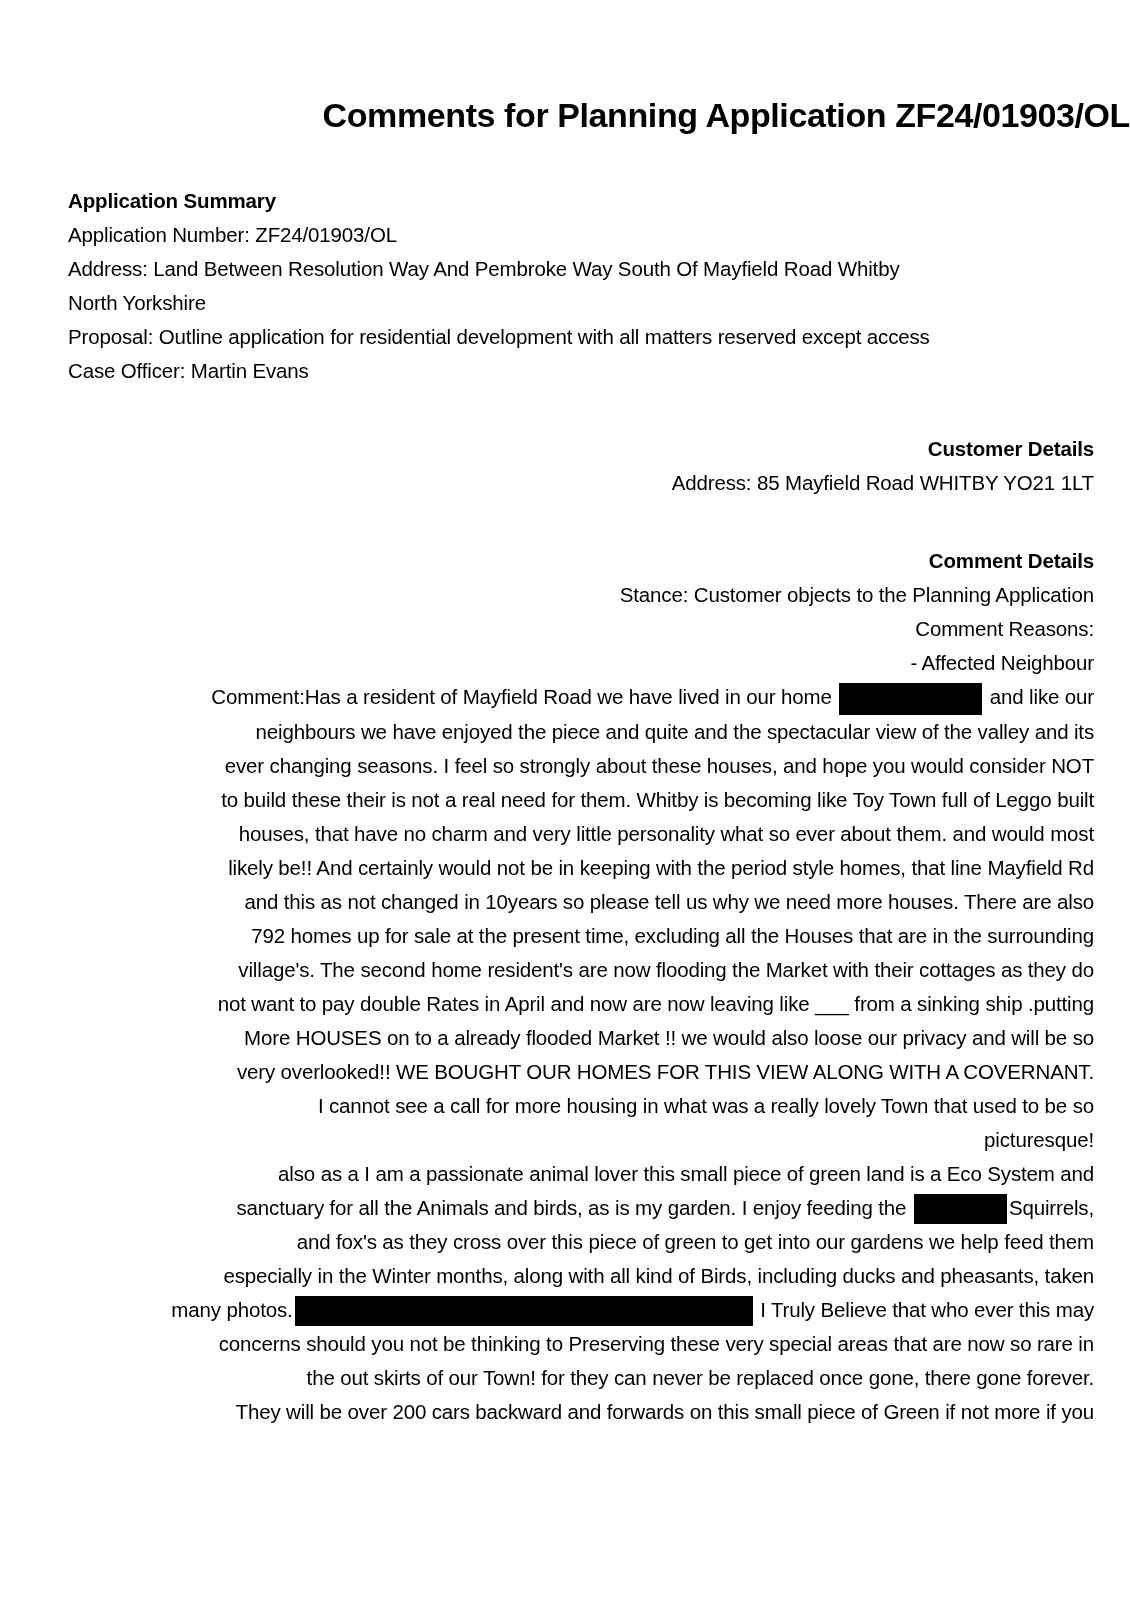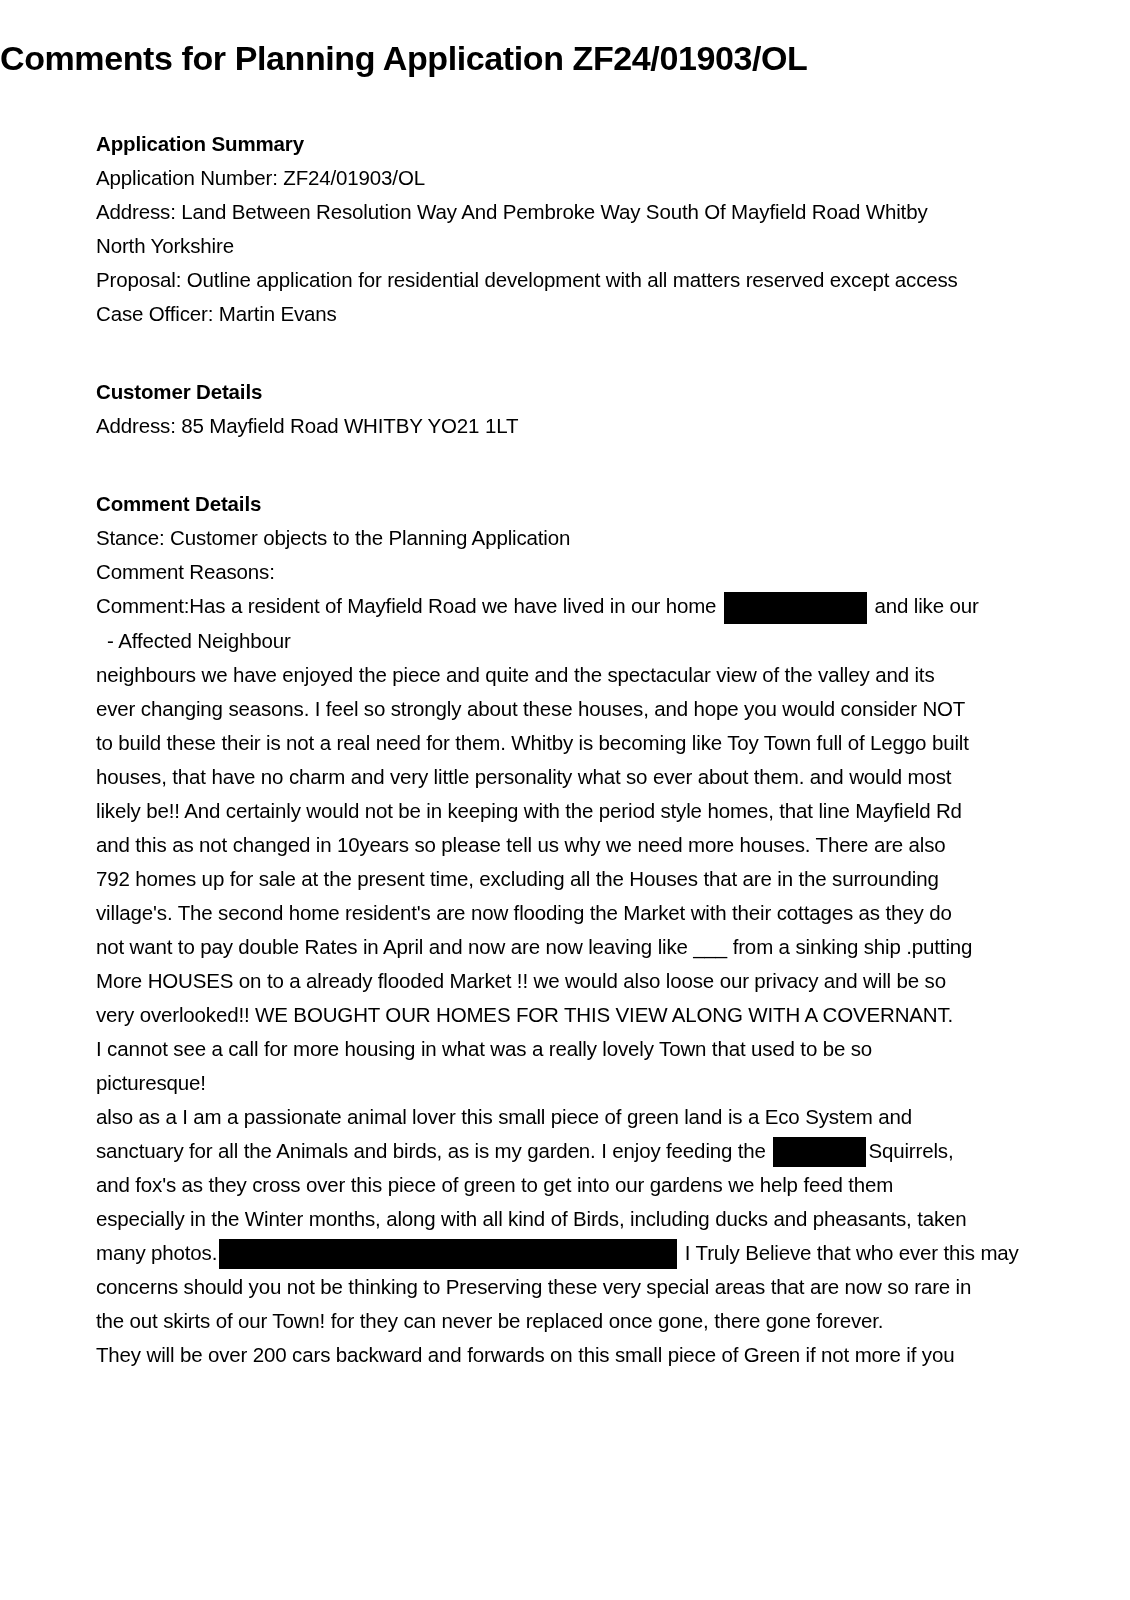--- a/index.html
+++ b/index.html
@@ -11,34 +11,35 @@
     position: relative;
     width: 1130px;
     height: 1600px;
     background: #ffffff;
     color: #000000;
     font-family: "Liberation Sans", "DejaVu Sans", sans-serif;
     overflow: hidden;
   }
   .doc-title {
     margin: 0;
-    padding-top: 38px;
+    padding-top: 95px;
     margin-bottom: 49px;
-    text-align: left;
+    text-align: right;
     font-size: 34px;
     line-height: 40px;
     font-weight: bold;
     letter-spacing: -0.4px;
   }
   .content {
-    padding-left: 96px;
+    padding-left: 68px;
     padding-right: 36px;
   }
   .doc-section + .doc-section {
     margin-top: 44px;
+    text-align: right;
   }
   .section-heading {
     font-weight: bold;
   }
   .section-heading, .doc-line {
     font-size: 20.5px;
     line-height: 34px;
     letter-spacing: -0.15px;
     white-space: pre;
   }
@@ -64,22 +65,22 @@
         <div class="doc-line">Case Officer: Martin Evans</div>
       </section>
       <section class="doc-section">
         <div class="section-heading">Customer Details</div>
         <div class="doc-line">Address: 85 Mayfield Road WHITBY YO21 1LT</div>
       </section>
       <section class="doc-section">
         <div class="section-heading">Comment Details</div>
         <div class="doc-line">Stance: Customer objects to the Planning Application</div>
         <div class="doc-line">Comment Reasons:</div>
+        <div class="doc-line">  - Affected Neighbour</div>
         <div class="doc-line">Comment:Has a resident of Mayfield Road we have lived in our home <span class="redaction" style="width: 143px; height: 32px; background: rgb(0, 0, 0);"></span> and like our</div>
-        <div class="doc-line">  - Affected Neighbour</div>
         <div class="doc-line">neighbours we have enjoyed the piece and quite and the spectacular view of the valley and its</div>
         <div class="doc-line">ever changing seasons. I feel so strongly about these houses, and hope you would consider NOT</div>
         <div class="doc-line">to build these their is not a real need for them. Whitby is becoming like Toy Town full of Leggo built</div>
         <div class="doc-line">houses, that have no charm and very little personality what so ever about them. and would most</div>
         <div class="doc-line">likely be!! And certainly would not be in keeping with the period style homes, that line Mayfield Rd</div>
         <div class="doc-line">and this as not changed in 10years so please tell us why we need more houses. There are also</div>
         <div class="doc-line">792 homes up for sale at the present time, excluding all the Houses that are in the surrounding</div>
         <div class="doc-line">village's. The second home resident's are now flooding the Market with their cottages as they do</div>
         <div class="doc-line">not want to pay double Rates in April and now are now leaving like ___ from a sinking ship .putting</div>
         <div class="doc-line">More HOUSES on to a already flooded Market !! we would also loose our privacy and will be so</div>

